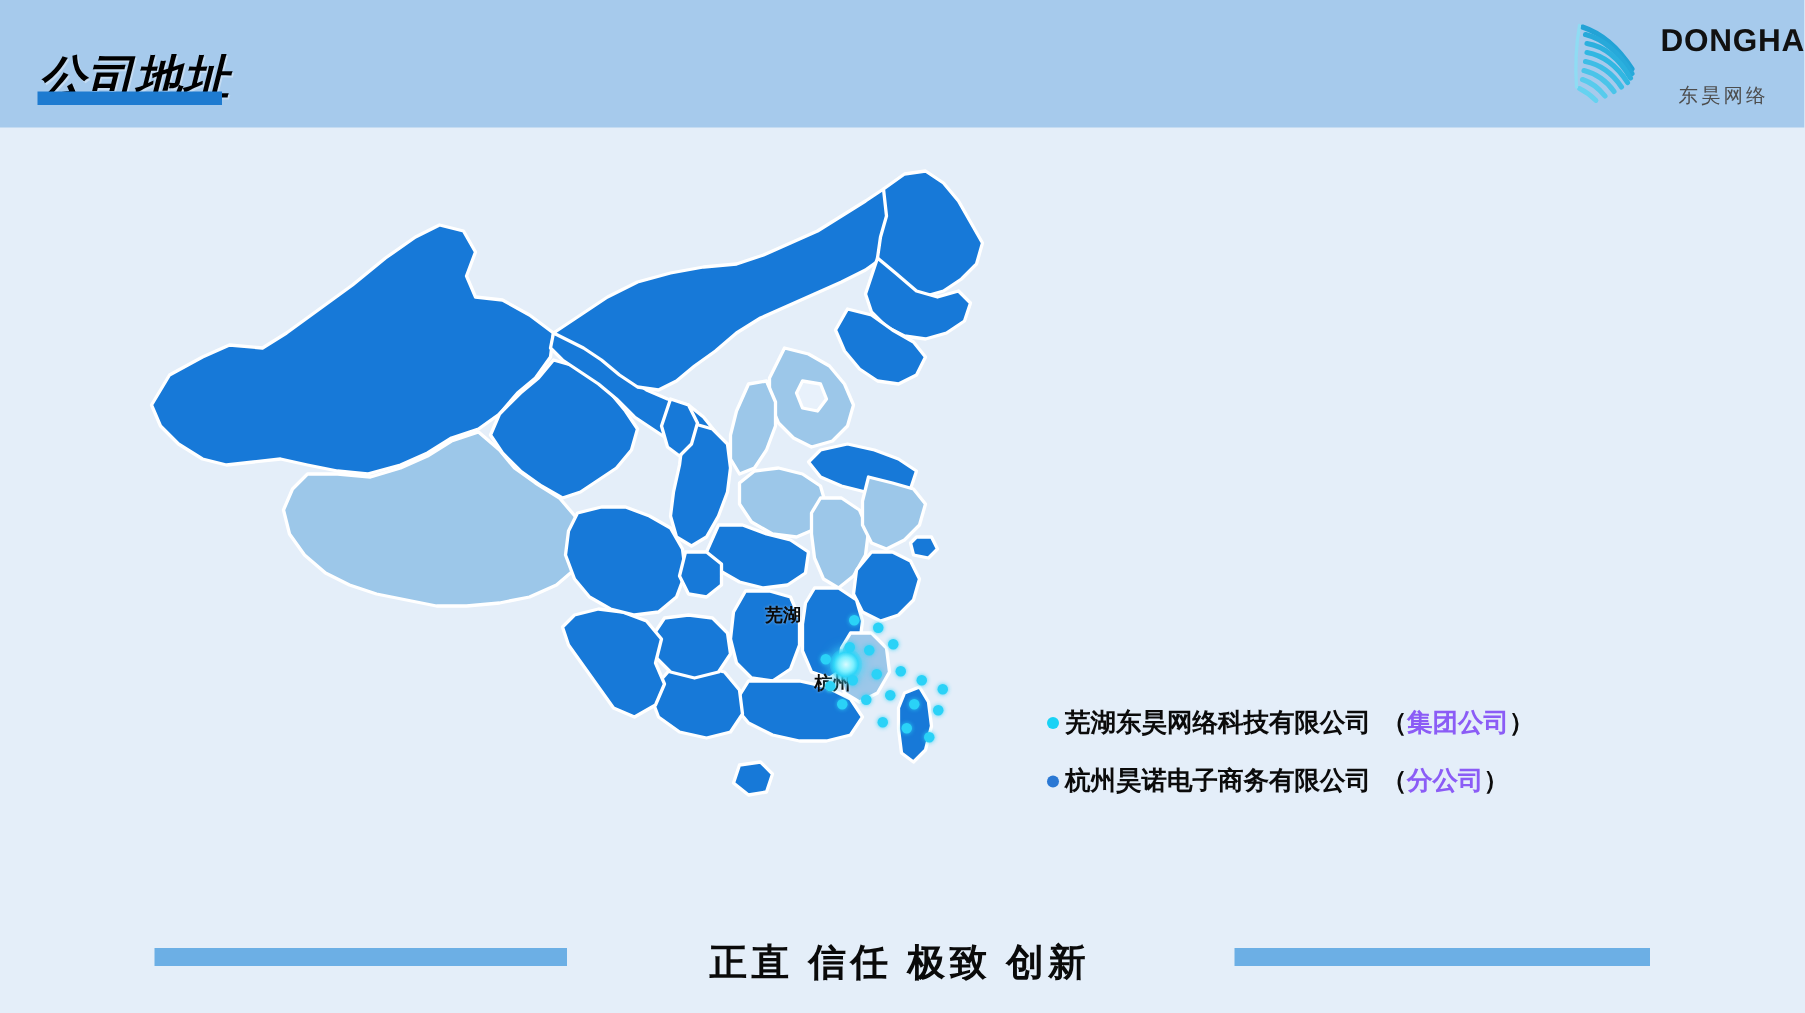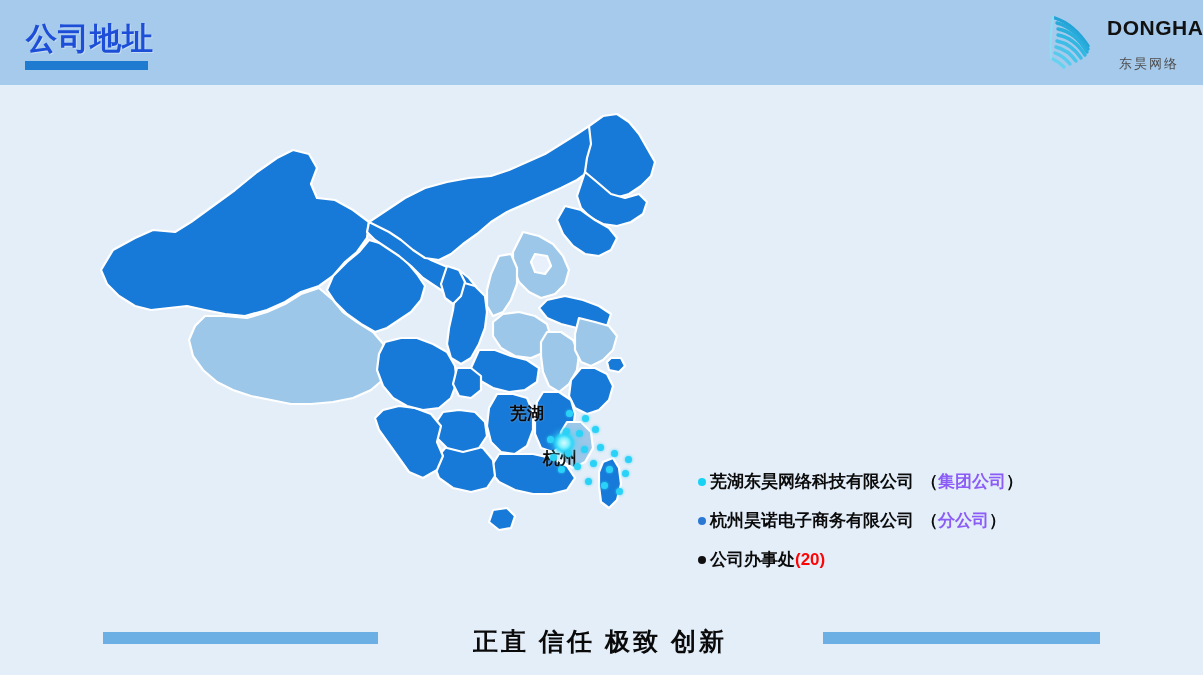--- a/index.html
+++ b/index.html
@@ -19,26 +19,27 @@
   #header {
     position: absolute;
     left: 0; top: 0;
     width: 1203px;
     height: 85px;
     background: #a6caec;
   }
   #page-title {
     position: absolute;
     left: 26px;
-    top: 18px;
+    top: 31px;
     font-size: 31px;
     font-weight: bold;
-    color: #1d4ed8;
+    color: #000000;
     letter-spacing: 1px;
     text-shadow: 1px 1px 0 rgba(255,255,255,0.35);
+    font-style: italic;
   }
   #title-underline {
     position: absolute;
     left: 25px;
     top: 61px;
     width: 123px;
     height: 9px;
     background: #1e7bd0;
   }
 
@@ -84,21 +85,21 @@
     position: absolute;
     left: 95px;
     top: 110px;
     width: 590px;
     height: 500px;
   }
   #china-map { display: block; }
 
   .city-label {
     position: absolute;
-    font-size: 17px;
+    font-size: 12px;
     font-weight: bold;
     color: #0a0a0a;
     text-shadow: 0 0 2px rgba(255,255,255,0.45);
     white-space: nowrap;
   }
   #label-wuhu  { left: 415px; top: 292px; }
   #label-hangzhou { left: 448px; top: 337px; }
 
   
   .office-dot {
@@ -313,23 +314,18 @@
   </div>
 
   <div class="legend-row">
     <span class="legend-bullet b-blue"></span>
     <span class="legend-text">杭州昊诺电子商务有限公司</span>
     <span class="legend-paren">
       <span>（</span><span class="legend-accent">分公司</span><span>）</span>
     </span>
   </div>
 
-  <div class="legend-row">
-    <span class="legend-bullet b-black"></span>
-    <span class="legend-text">公司办事处</span>
-      <span class="legend-count">(20)</span>
-  </div>
 
 </div>
 
 <div class="footer-bar" id="footer-bar-left"></div>
 <div id="footer-slogan">正直  信任  极致  创新</div>
 <div class="footer-bar" id="footer-bar-right"></div>
 
 </body></html>

